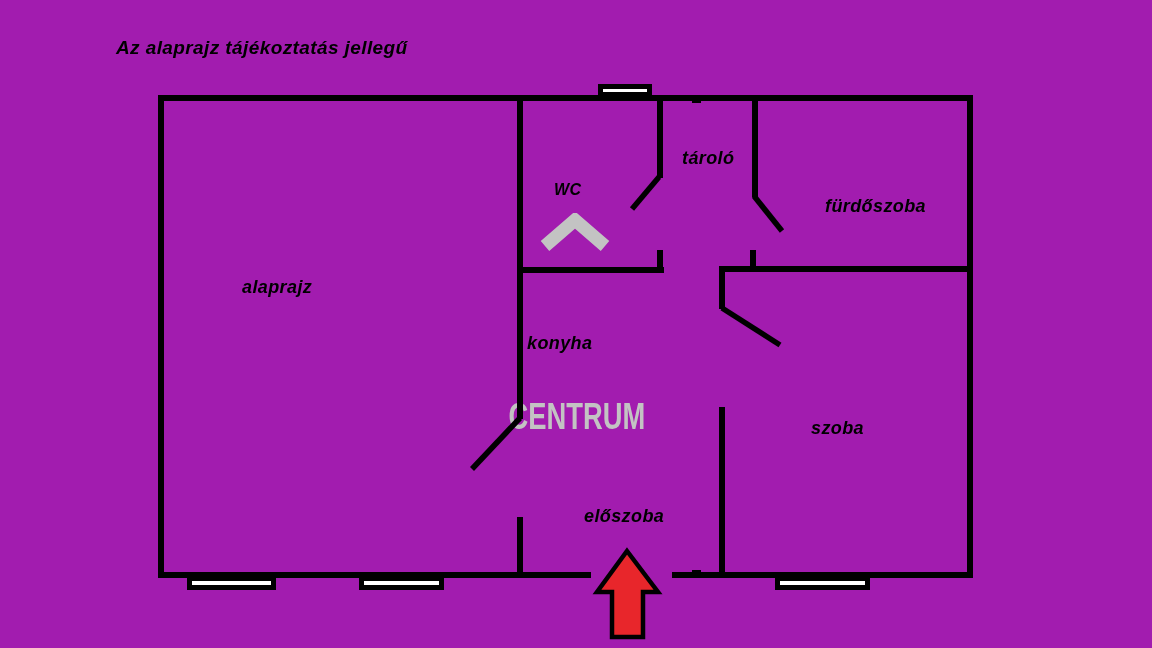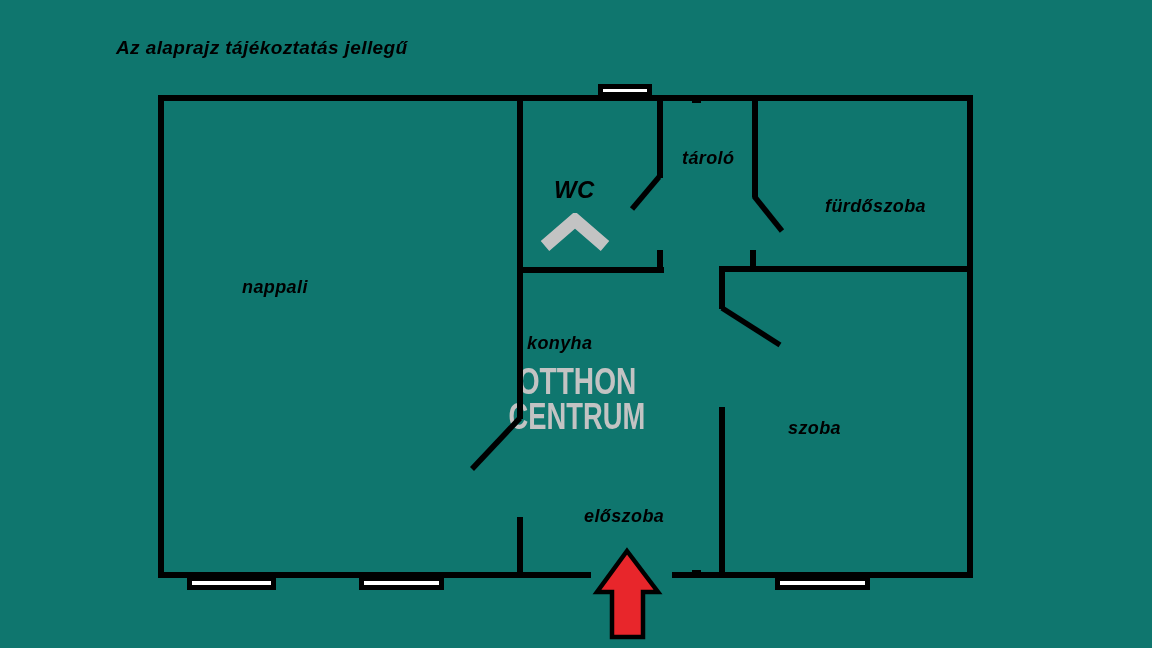--- a/index.html
+++ b/index.html
@@ -1,19 +1,19 @@
 <!DOCTYPE html>
 <html><head>
 <meta charset="utf-8">
 <style>
   html,body{margin:0;padding:0;background:#ffffff;}
   .canvas{
     position:relative;
     width:1152px;height:648px;
-    background:#0f766e;
+    background:#a21caf;
     overflow:hidden;
     font-family:"Liberation Sans", sans-serif;
   }
   .title{
     position:absolute;
     left:116px;top:37px;
     font-size:19px;line-height:22px;
     font-weight:bold;font-style:italic;
     letter-spacing:.4px;
     color:#000;
@@ -46,39 +46,38 @@
   .plan-svg{position:absolute;inset:0;z-index:2;}
   
   .labels{position:absolute;inset:0;z-index:3;}
   .room-label{
     position:absolute;
     font-weight:bold;font-style:italic;
     color:#000;font-size:18px;line-height:20px;
     letter-spacing:.4px;white-space:nowrap;
   }
   .lbl-nappali{left:242px;top:277px;}
-  .lbl-wc{left:554px;top:180px;font-size:24px;}
+  .lbl-wc{left:554px;top:180px;font-size:16px;}
   .lbl-tarolo{left:682px;top:148px;}
   .lbl-furdoszoba{left:803px;top:196px;margin-left:22px;}
   .lbl-konyha{left:527px;top:333px;}
-  .lbl-szoba{left:788px;top:418px;}
+  .lbl-szoba{left:811px;top:418px;}
   .lbl-eloszoba{left:584px;top:506px;}
 </style>
 </head>
 <body>
 
 <div class="canvas">
 
   <div class="title">Az alaprajz tájékoztatás jellegű</div>
 
   <div class="watermark">
     <svg class="wm-roof" width="76" height="40">
       <polyline points="8,33 38,7 68,33" fill="none" stroke="#c3c3c3" stroke-width="13" stroke-linejoin="miter"></polyline>
     </svg>
-    <div class="wm-line l1"><span>OTTHON</span></div>
     <div class="wm-line l2"><span>CENTRUM</span></div>
   </div>
 
   <svg class="plan-svg" width="1152" height="648" viewBox="0 0 1152 648">
 
     <rect x="158" y="95" width="815" height="6" fill="#000"></rect>
     <rect x="158" y="95" width="6" height="483" fill="#000"></rect>
     <rect x="967" y="95" width="6" height="483" fill="#000"></rect>
     <rect x="158" y="572" width="433" height="6" fill="#000"></rect>
     <rect x="672" y="572" width="301" height="6" fill="#000"></rect>
@@ -103,21 +102,21 @@
 
     <rect x="600.5" y="86.5" width="49" height="8" fill="#fff" stroke="#000" stroke-width="5"></rect>
     <rect x="189.5" y="578.5" width="84" height="9" fill="#fff" stroke="#000" stroke-width="5"></rect>
     <rect x="361.5" y="578.5" width="80" height="9" fill="#fff" stroke="#000" stroke-width="5"></rect>
     <rect x="777.5" y="578.5" width="90" height="9" fill="#fff" stroke="#000" stroke-width="5"></rect>
 
     <path d="M627 551 L658 592 L643 592 L643 637 L612 637 L612 592 L597 592 Z" fill="#e8262b" stroke="#000" stroke-width="4.5" stroke-linejoin="miter"></path>
   </svg>
 
   <div class="labels">
-    <div class="room-label lbl-nappali">nappali</div>
+    <div class="room-label lbl-nappali">alaprajz</div>
     <div class="room-label lbl-wc">WC</div>
     <div class="room-label lbl-tarolo">tároló</div>
     <div class="room-label lbl-furdoszoba">fürdőszoba</div>
     <div class="room-label lbl-konyha">konyha</div>
     <div class="room-label lbl-szoba">szoba</div>
     <div class="room-label lbl-eloszoba">előszoba</div>
   </div>
 
 </div>
 

